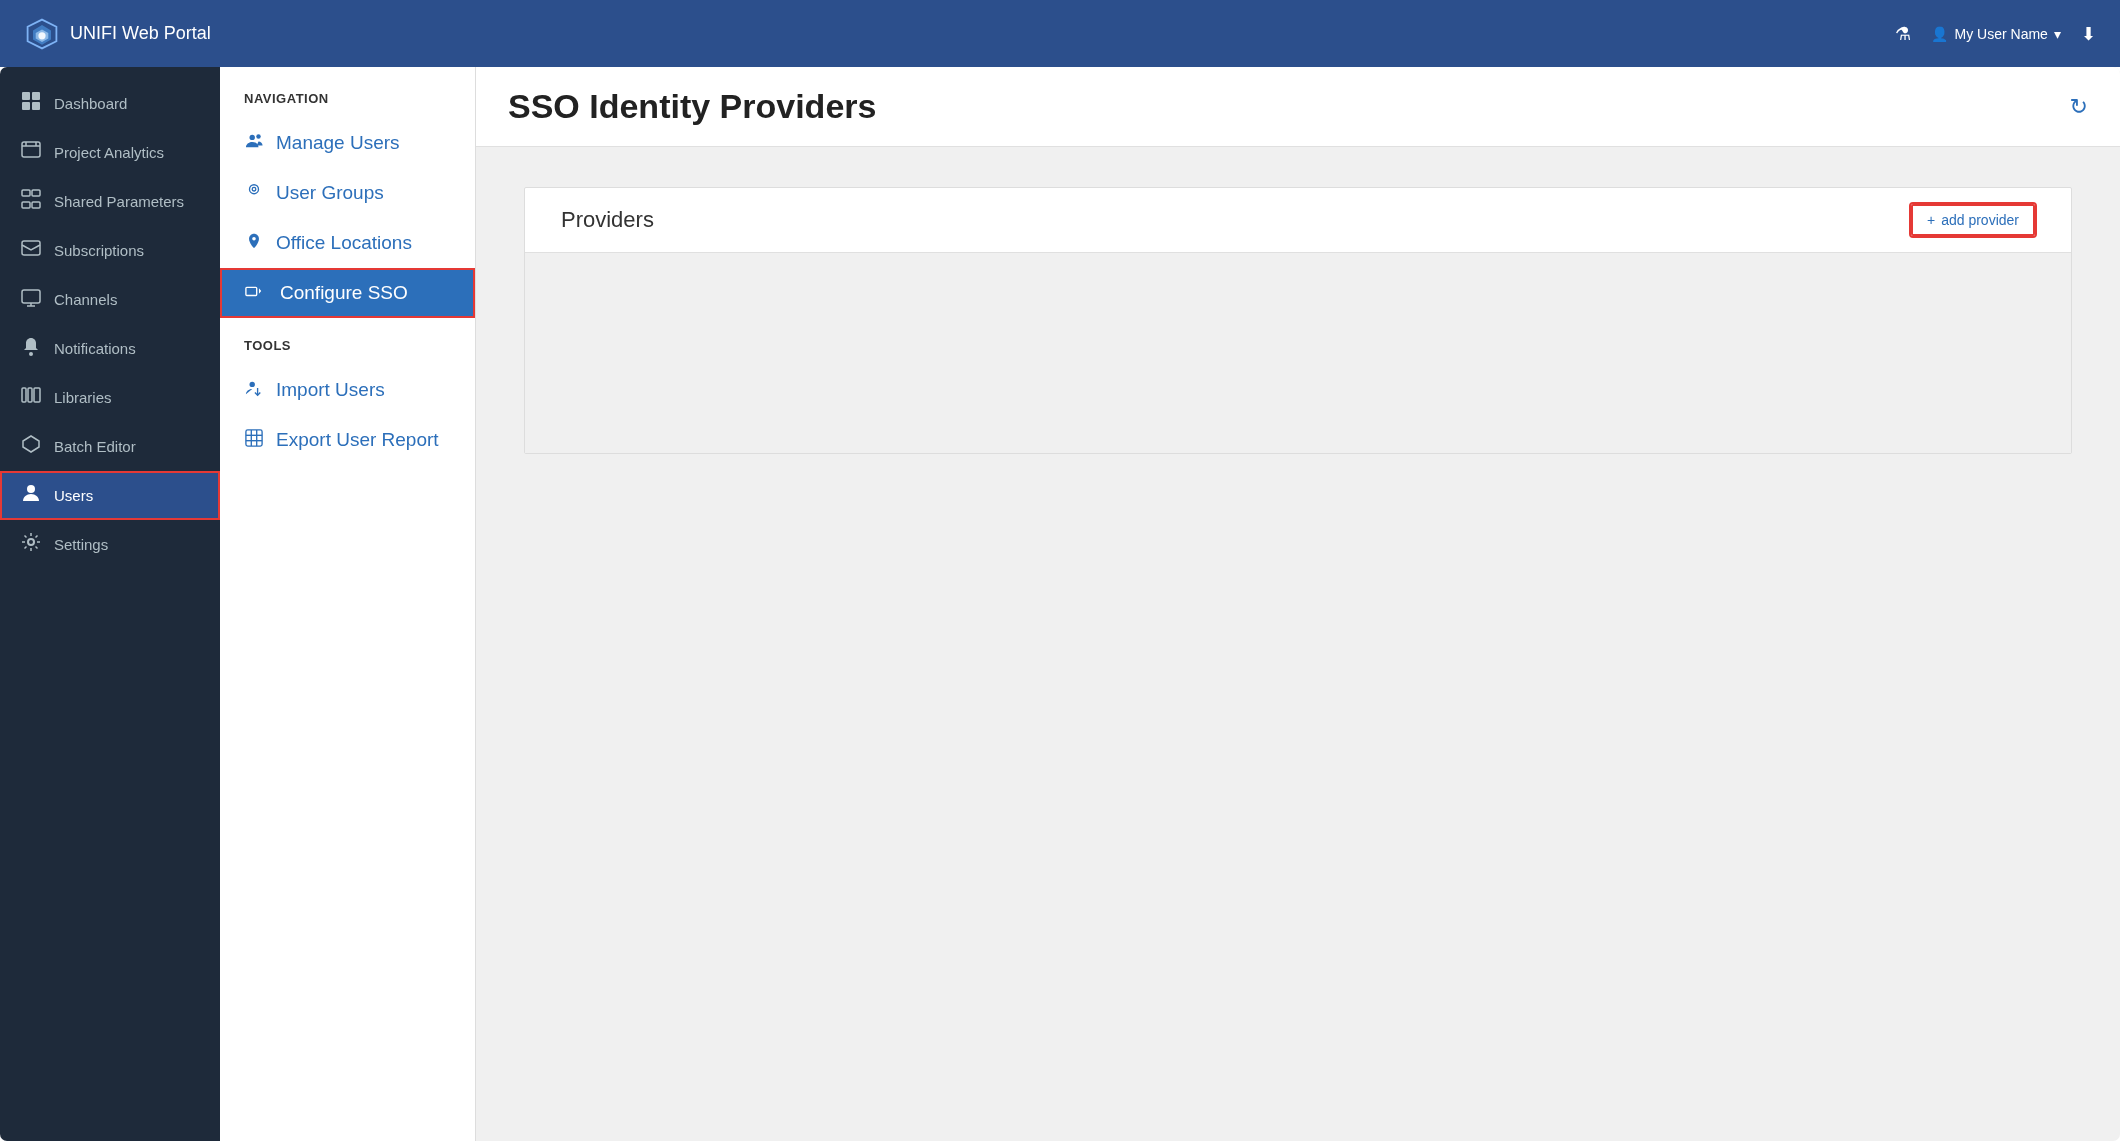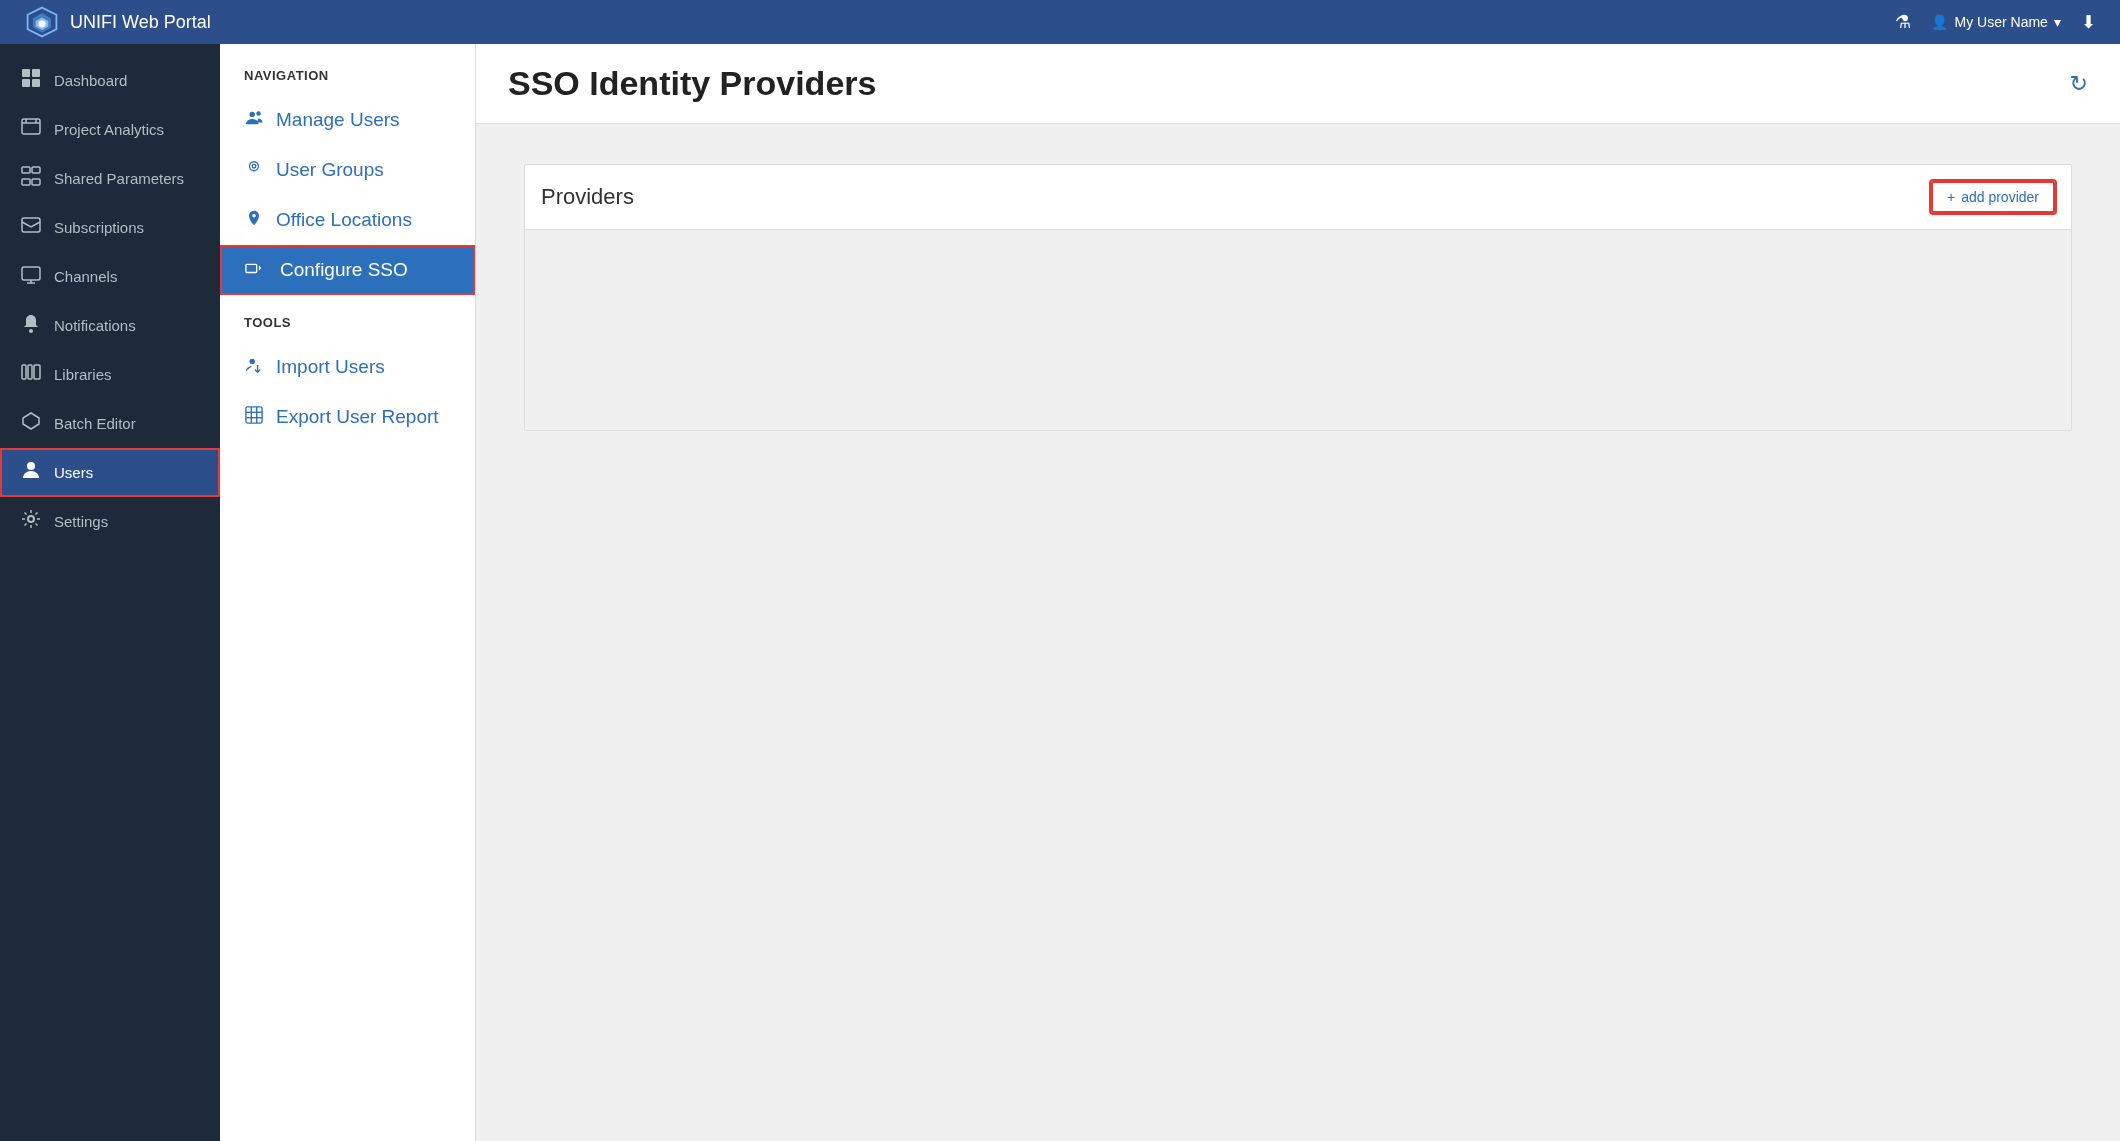--- a/index.html
+++ b/index.html
@@ -6,21 +6,21 @@
     body { font-family: 'Segoe UI', Arial, sans-serif; display: flex; flex-direction: column; height: 100vh; overflow: hidden; }
 
     
     .top-header {
       background-color: #2c4f8c;
       color: white;
       display: flex;
       align-items: center;
       justify-content: space-between;
       padding: 0 24px;
-      height: 44px;
+      height: 67px;
       flex-shrink: 0;
       z-index: 10;
     }
     .top-header-left {
       display: flex;
       align-items: center;
       gap: 12px;
     }
     .top-header-logo {
       display: flex;
@@ -51,20 +51,21 @@
       cursor: pointer;
       color: white;
       font-size: 14px;
     }
 
     
     .main-layout {
       display: flex;
       flex: 1;
       overflow: hidden;
+      border-radius: 7px;
     }
 
     
     .sidebar {
       background-color: #1e2a3a;
       width: 220px;
       flex-shrink: 0;
       display: flex;
       flex-direction: column;
       overflow-y: auto;
@@ -192,21 +193,21 @@
       margin: 20px 24px;
       background-color: #ffffff;
       border: 1px solid #ddd;
       border-radius: 2px;
       flex-shrink: 0;
     }
     .providers-header {
       display: flex;
       align-items: center;
       justify-content: space-between;
-      padding: 16px 16px;
+      padding: 16px 36px;
       border-bottom: 1px solid #e0e0e0;
     }
     .providers-title {
       font-size: 22px;
       font-weight: 400;
       color: #333;
     }
     .add-provider-btn {
       display: flex;
       align-items: center;

